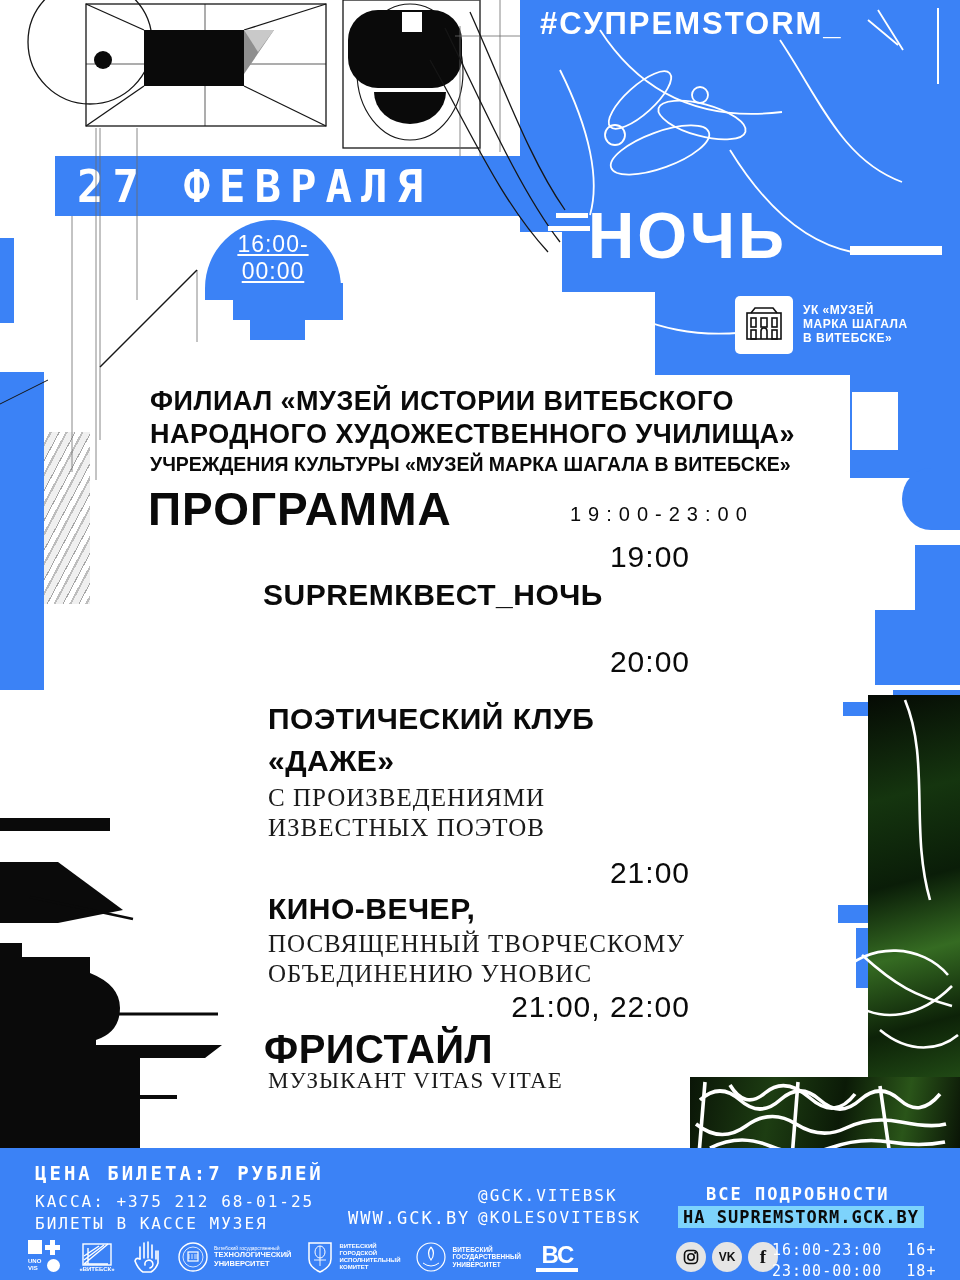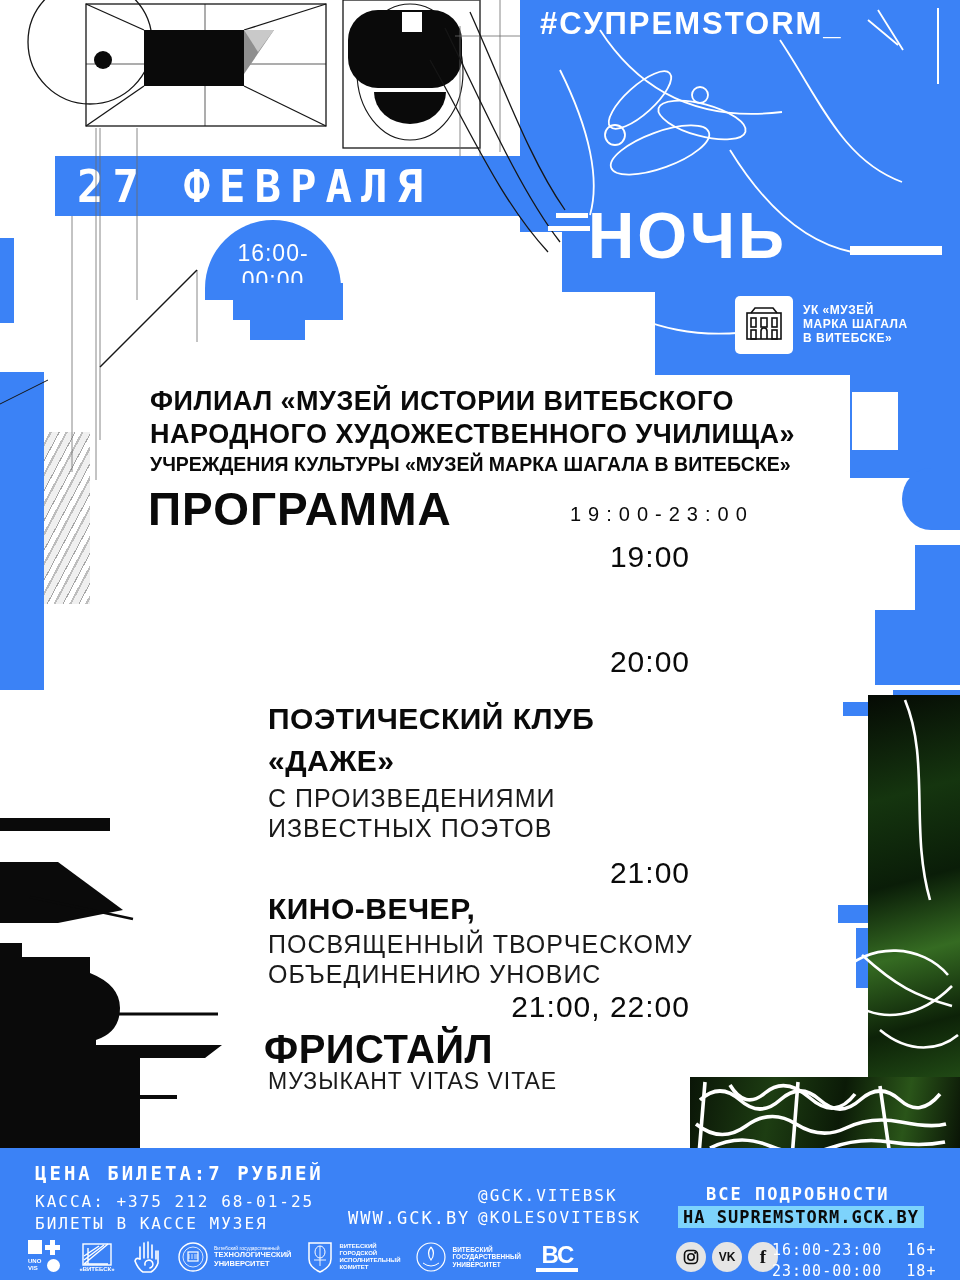--- a/index.html
+++ b/index.html
@@ -13,21 +13,21 @@
               font-size:44px;letter-spacing:9px;line-height:62px;white-space:nowrap;}
   .hashtag{font-weight:800;color:#fff;font-size:31px;letter-spacing:2px;white-space:nowrap;}
   .night{font-weight:800;color:#fff;font-size:64px;letter-spacing:3px;line-height:1;}
   .dome-time{color:#fff;font-size:23px;font-weight:500;text-align:center;line-height:27px;letter-spacing:1px;}
   .venue1{font-weight:800;font-size:27px;letter-spacing:0.5px;white-space:nowrap;}
   .venue3{font-weight:700;font-size:19.5px;white-space:nowrap;}
   .prog-title{font-weight:800;font-size:46px;letter-spacing:1px;}
   .prog-hours{font-weight:500;font-size:20px;letter-spacing:7px;white-space:nowrap;}
   .ev-time{font-weight:500;font-size:30px;letter-spacing:1px;text-align:right;}
   .ev-title{font-weight:800;font-size:30px;letter-spacing:0.5px;white-space:nowrap;}
-  .ev-sub{font-weight:400;font-size:25px;letter-spacing:1px;white-space:nowrap;color:#1a1a1a;}
+  .ev-sub{font-weight:400;font-size:25px;letter-spacing:1px;white-space:nowrap;color:#1a1a1a;font-family:Liberation Serif, serif;}
   .ft{color:#fff;white-space:nowrap;}
   .chip{background:#7dd3fc;color:#0a0a0a;padding:1px 5px;}
   .logo-txt{color:#fff;line-height:1.15;}
   .soc{width:30px;height:30px;border-radius:50%;background:#e5e5e5;color:#111;display:flex;
        align-items:center;justify-content:center;font-weight:800;}
   svg{display:block;}
 </style>
 </head>
 <body>
 
@@ -51,21 +51,21 @@
   <div class="blk" style="left:0;top:238px;width:14px;height:85px;"></div>
   <div class="blk" style="left:0;top:372px;width:44px;height:318px;"></div>
   <div class="abs" style="left:44px;top:432px;width:46px;height:172px;opacity:.65;
               background:repeating-linear-gradient(118deg,#fff 0 5px,#9a9a9a 5px 7px,#e8e8e8 7px 13px,#777 13px 14px);"></div>
 
   <div class="blk" style="left:55px;top:156px;width:465px;height:60px;">
     <div class="pixel-date" style="padding-left:22px;">27 ФЕВРАЛЯ</div>
   </div>
 
   <div class="blk" style="left:205px;top:220px;width:136px;height:80px;border-radius:70px 70px 0 0;">
-    <div class="dome-time" style="margin-top:20px;">
+    <div class="dome-time" style="margin-top:11px;text-decoration:underline;">
       <div>16:00-</div>
       <div>00:00</div>
     </div>
   </div>
   <div class="blk" style="left:233px;top:283px;width:110px;height:37px;"></div>
   <div class="blk" style="left:250px;top:298px;width:55px;height:42px;"></div>
 
   <div class="abs" style="left:868px;top:695px;width:92px;height:467px;
               background:linear-gradient(165deg,#050a04 0%,#15350f 22%,#0a1d08 40%,#356b22 55%,#0d2208 70%,#224d16 84%,#060d04 100%);"></div>
   <div class="abs" style="left:690px;top:1077px;width:270px;height:85px;
@@ -187,20 +187,21 @@
   </div>
 
   <div class="abs venue1" style="left:150px;top:386px;">ФИЛИАЛ «МУЗЕЙ ИСТОРИИ ВИТЕБСКОГО</div>
   <div class="abs venue1" style="left:150px;top:419px;">НАРОДНОГО ХУДОЖЕСТВЕННОГО УЧИЛИЩА»</div>
   <div class="abs venue3" style="left:150px;top:453px;">УЧРЕЖДЕНИЯ КУЛЬТУРЫ «МУЗЕЙ МАРКА ШАГАЛА В ВИТЕБСКЕ»</div>
 
   <div class="abs prog-title" style="left:148px;top:482px;">ПРОГРАММА</div>
   <div class="abs prog-hours" style="left:570px;top:503px;">19:00-23:00</div>
 
   <div class="abs ev-time" style="left:520px;top:540px;width:170px;">19:00</div>
+  <div class="abs ev-title" style="left:263px;top:578px;">SUPREMКВЕСТ_НОЧЬ</div>
 
   <div class="abs ev-time" style="left:520px;top:645px;width:170px;">20:00</div>
   <div class="abs ev-title" style="left:268px;top:702px;">ПОЭТИЧЕСКИЙ КЛУБ</div>
   <div class="abs ev-title" style="left:268px;top:744px;">«ДАЖЕ»</div>
   <div class="abs ev-sub" style="left:268px;top:784px;">С ПРОИЗВЕДЕНИЯМИ</div>
   <div class="abs ev-sub" style="left:268px;top:814px;">ИЗВЕСТНЫХ ПОЭТОВ</div>
 
   <div class="abs ev-time" style="left:520px;top:856px;width:170px;">21:00</div>
   <div class="abs ev-title" style="left:268px;top:892px;">КИНО-ВЕЧЕР,</div>
   <div class="abs ev-sub" style="left:268px;top:930px;">ПОСВЯЩЕННЫЙ ТВОРЧЕСКОМУ</div>

